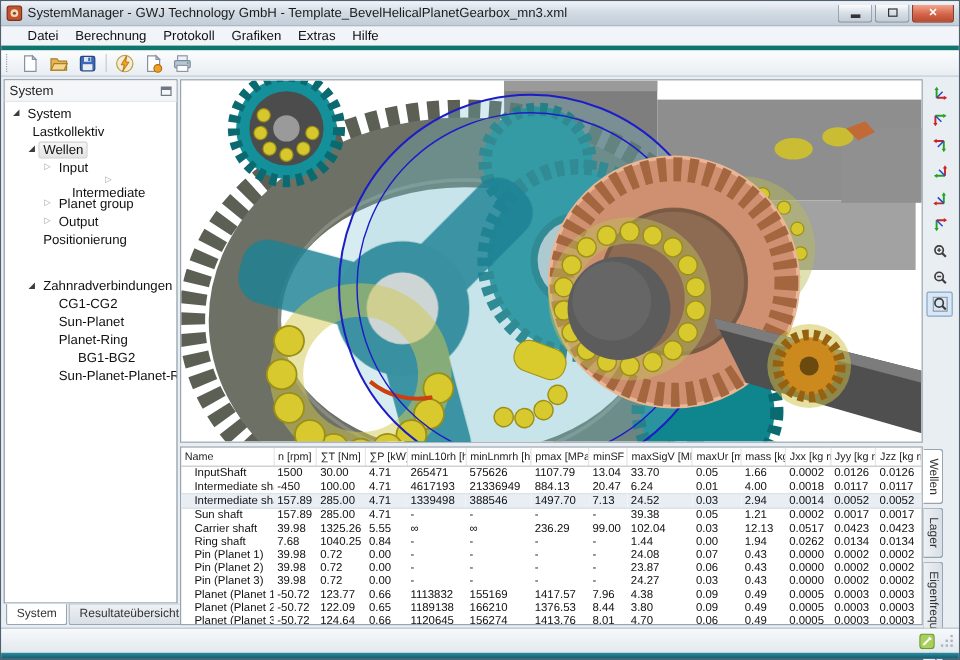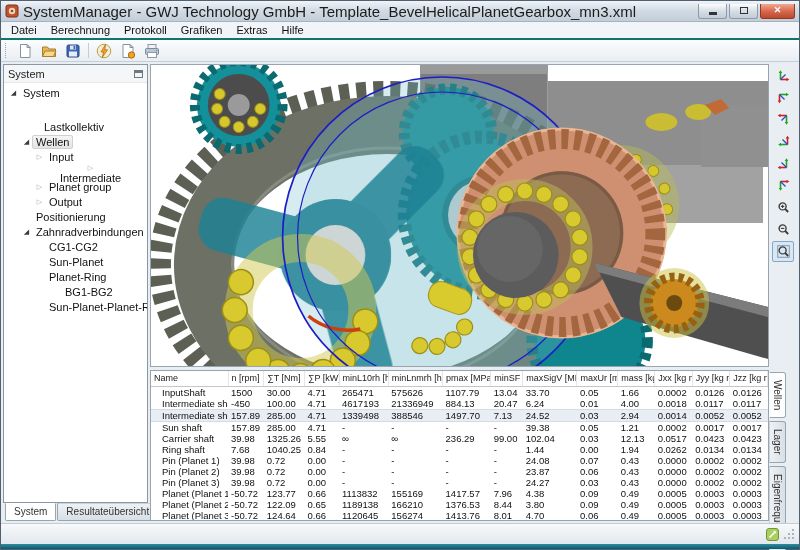--- a/index.html
+++ b/index.html
@@ -2,32 +2,32 @@
 <html><head>
 <meta charset="utf-8">
 <style>
   html,body{margin:0;padding:0;background:#fff;width:800px;height:550px;overflow:hidden;
     font-family:"Liberation Sans",sans-serif;-webkit-font-smoothing:antialiased;}
   .window{width:800px;height:550px;box-sizing:border-box;border:1px solid #50606e;
     background:#cfd9e3;display:flex;flex-direction:column;}
   
   .titlebar{height:20px;background:linear-gradient(#f0f4f9,#d3dce5 45%,#c2cdd8);
     display:flex;align-items:center;padding:0 4px;gap:4px;border-bottom:1px solid #a6b2bf;flex:none;}
-  .title{font-size:15px;color:#1c1c1c;white-space:nowrap;overflow:hidden;flex:1;}
+  .title{font-size:11px;color:#1c1c1c;white-space:nowrap;overflow:hidden;flex:1;}
   .winbtns{display:flex;margin-left:auto;}
   .winbtn{width:27px;height:14px;border:1px solid #8d99a5;border-top:none;border-radius:0 0 3px 3px;
     background:linear-gradient(#fdfdfe,#d6dee6 50%,#c3cdd7);display:flex;align-items:center;
     justify-content:center;font-size:9px;line-height:9px;color:#333;margin-left:2px;}
   .winbtn.close{width:33px;background:linear-gradient(#f2a88f,#d5654a 55%,#bb4a2f);
     border-color:#8d3a26;color:#fff;font-weight:bold;}
   .winbtn .mingl{display:block;width:8px;height:3px;background:#333;margin-top:5px;}
   .winbtn .maxgl{display:block;width:8px;height:7px;border:1px solid #333;box-sizing:border-box;}
   
-  .menubar{height:16px;background:#f1f4f8;display:flex;align-items:center;padding-left:3px;
-    border-bottom:2px solid #0f766e;flex:none;}
+  .menubar{height:16px;background:#f1f4f8;display:flex;align-items:center;padding-left:15px;
+    border-bottom:4px solid #0f766e;flex:none;}
   .menu-item{font-size:11px;padding:1px 7px;color:#111;}
   
   .toolbar{height:21px;background:linear-gradient(#fbfcfd,#e9eef3);display:flex;align-items:center;
     gap:2px;padding-left:3px;border-bottom:1px solid #c6cfd8;flex:none;}
   .grip{width:3px;height:15px;border-left:1px dotted #97a1ab;margin:0 3px 0 1px;}
   .tool-btn{width:22px;height:19px;display:flex;align-items:center;justify-content:center;border-radius:2px;}
   .tool-sep{width:1px;height:15px;background:#c3ccd4;margin:0 2px;}
   
   .main{flex:1;display:flex;padding:2px;gap:2px;background:#e9eef3;min-height:0;}
   .left-panel{width:145px;flex:none;display:flex;flex-direction:column;min-height:0;}
@@ -156,21 +156,21 @@
       <div class="panel-box">
         <div class="panel-header">
           <span>System</span>
           <span class="float-ic"></span>
         </div>
         <div class="tree" id="tree">
             <div class="tree-row" style="padding-left: 4px;">
               <span class="tw">◢</span>
               <span class="tlabel">System</span>
             </div>
-            <div class="tree-row" style="padding-left: 25px; margin-top: 19px;">
+            <div class="tree-row" style="padding-left: 8px;">
               <span class="tw"></span>
               <span class="tlabel">Lastkollektiv</span>
             </div>
             <div class="tree-row" style="padding-left: 17px;">
               <span class="tw">◢</span>
               <span class="tlabel sel">Wellen</span>
             </div>
             <div class="tree-row" style="padding-left: 30px;">
               <span class="tw collapsed">▷</span>
               <span class="tlabel">Input</span>
@@ -184,21 +184,21 @@
               <span class="tlabel">Planet group</span>
             </div>
             <div class="tree-row" style="padding-left: 30px;">
               <span class="tw collapsed">▷</span>
               <span class="tlabel">Output</span>
             </div>
             <div class="tree-row" style="padding-left: 17px;">
               <span class="tw"></span>
               <span class="tlabel">Positionierung</span>
             </div>
-            <div class="tree-row" style="padding-left: 17px;">
+            <div class="tree-row" style="padding-left: 17px; margin-top: 24px;">
               <span class="tw">◢</span>
               <span class="tlabel">Zahnradverbindungen</span>
             </div>
             <div class="tree-row" style="padding-left: 30px; text-align: center;">
               <span class="tw"></span>
               <span class="tlabel">CG1-CG2</span>
             </div>
             <div class="tree-row" style="padding-left: 30px;">
               <span class="tw"></span>
               <span class="tlabel">Sun-Planet</span>

